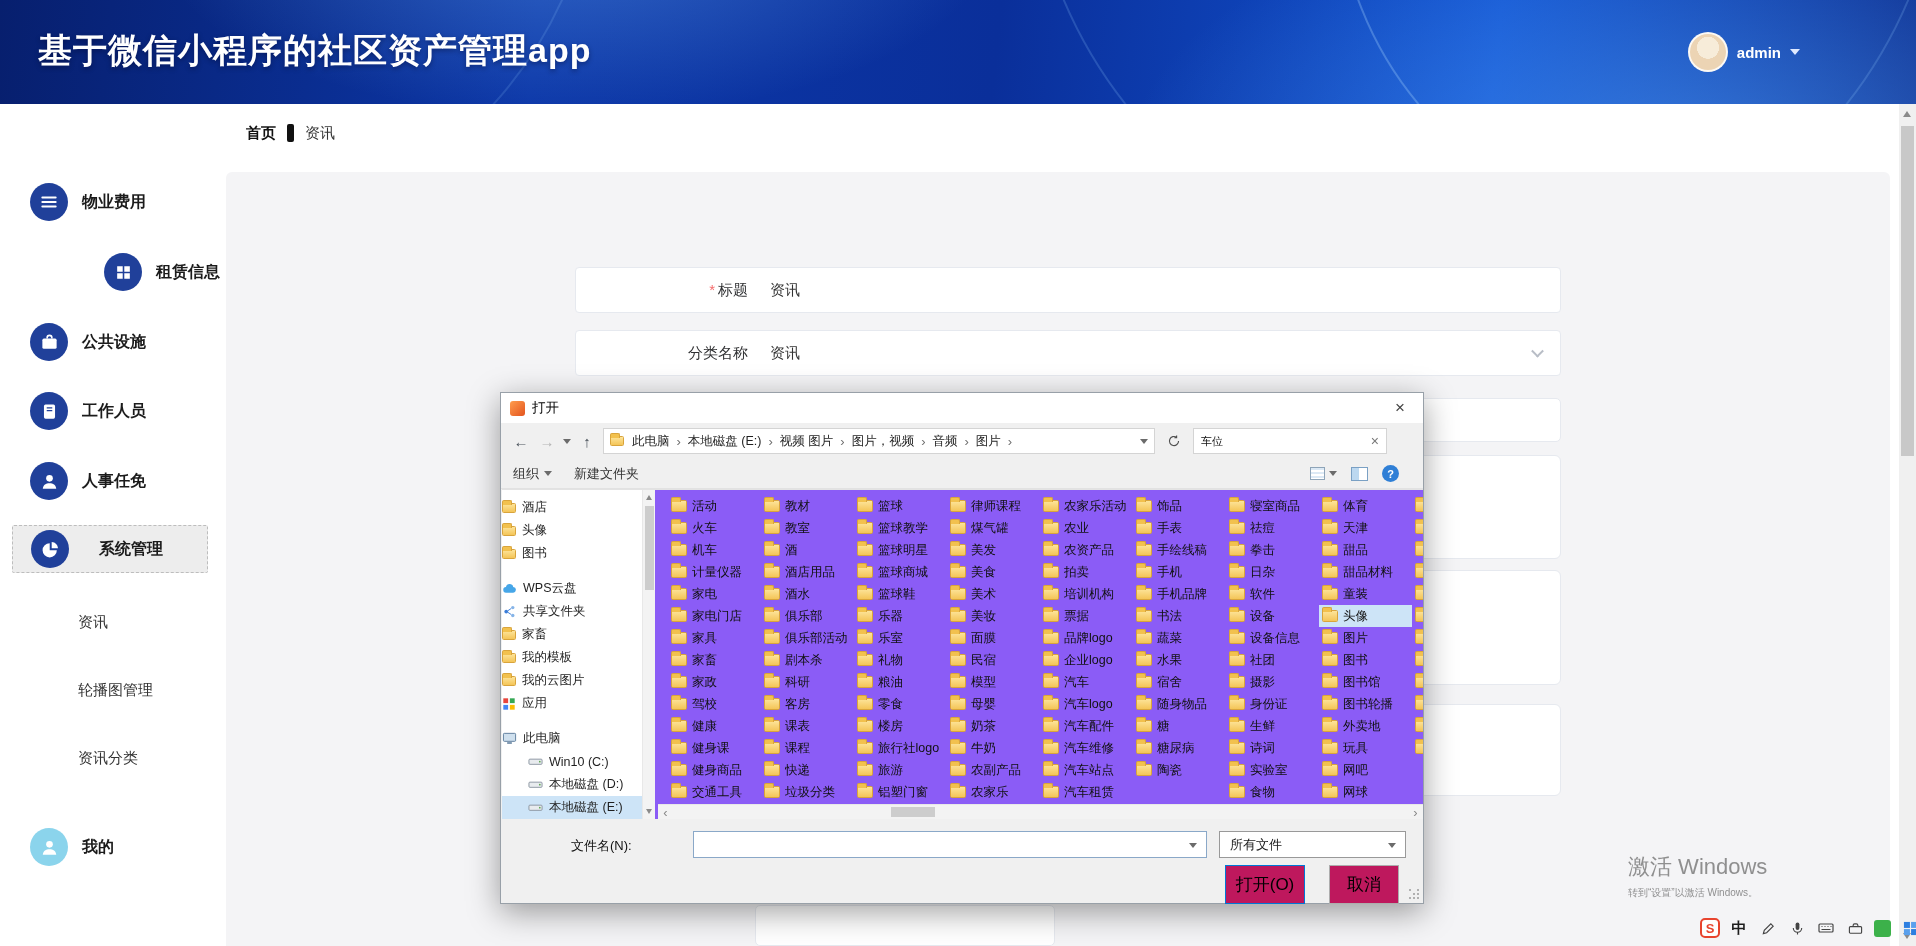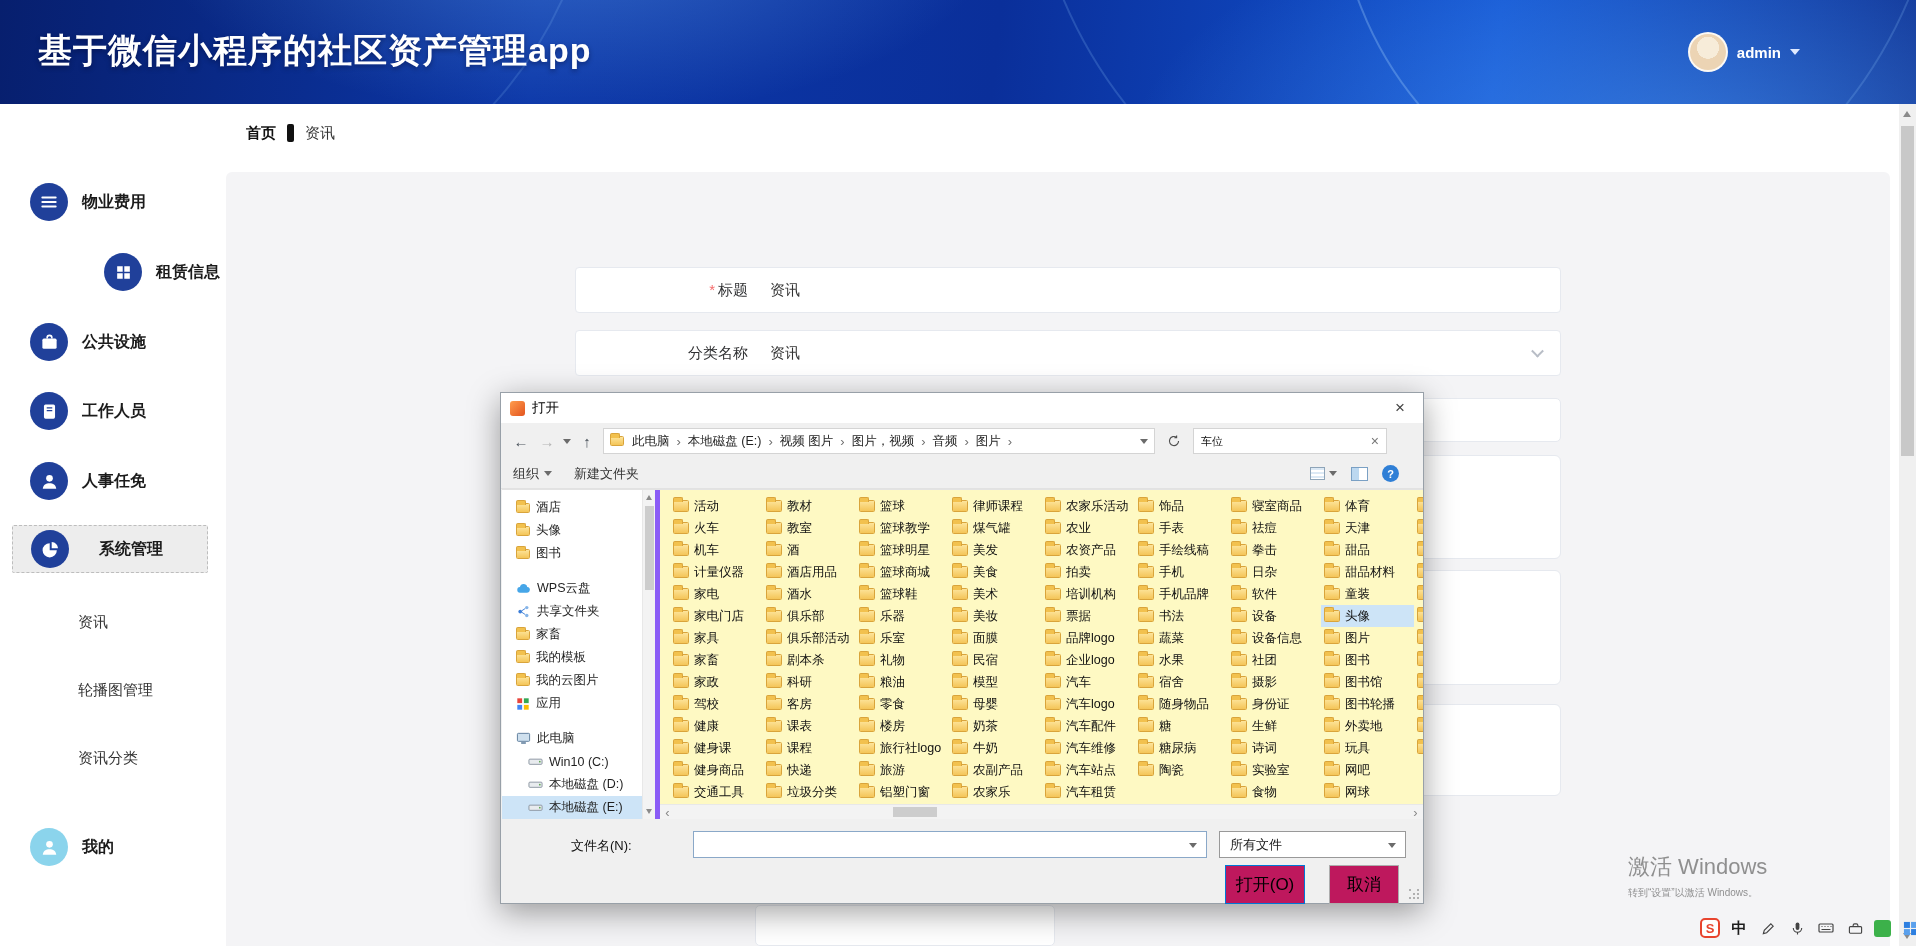--- a/index.html
+++ b/index.html
@@ -81,32 +81,32 @@
   .search-clear{color:#777;font-size:14px;cursor:pointer}
   .dlg-toolbar{position:absolute;left:0;top:66px;width:100%;height:30px;display:flex;align-items:center;padding:0 12px;gap:22px;border-bottom:1px solid #e2e2e2}
   .tb-btn{display:flex;align-items:center;gap:5px;font-size:13px;color:#333;cursor:pointer}
   .tb-right{margin-left:auto;display:flex;align-items:center;gap:14px;margin-right:12px}
   .vb-sq{display:inline-block;width:15px;height:13px;border:1px solid #8ea4b8;background:repeating-linear-gradient(#dce9f5 0 2px,#fff 2px 4px)}
   .view-btn{display:flex;align-items:center;gap:4px;cursor:pointer}
   .view-btn2{width:17px;height:14px;border:1px solid #7aa0c4;background:linear-gradient(90deg,#bcd8f0 0 45%,#fff 45%);cursor:pointer}
   .help-btn{width:17px;height:17px;border-radius:50%;background:#2f7fd6;color:#fff;font-size:11px;font-weight:bold;display:flex;align-items:center;justify-content:center;cursor:pointer}
   .dlg-body{position:absolute;left:1px;top:96px;width:921px;height:330px;display:flex;background:#fff;border-top:1px solid #e3e3e3}
   .dlg-nav{width:140px;background:#fff;padding-top:6px;overflow:hidden;flex:0 0 auto}
-  .nav-item{height:23px;display:flex;align-items:center;gap:6px;padding-left:14px;cursor:pointer;white-space:nowrap}
+  .nav-item{height:23px;display:flex;align-items:center;gap:6px;cursor:pointer;white-space:nowrap}
   .nav-item.gs{margin-top:12px}
   .nav-item.ind{padding-left:26px}
   .nav-item.sel{background:#cde4f7}
   .nav-label{font-size:12.5px;color:#1f1f1f;overflow:hidden}
   .nav-svg{display:flex;align-items:center;flex:0 0 auto}
   .dlg-nav-scroll{width:13px;background:#f3f3f3;border-left:1px solid #e8e8e8;position:relative;flex:0 0 auto}
   .dlg-nav-scroll .thumb{position:absolute;left:2px;top:16px;width:9px;height:84px;background:#cdcdcd}
   .ns-arrow{position:absolute;left:3px;width:0;height:0;border-left:3.5px solid transparent;border-right:3.5px solid transparent}
   .ns-up{top:5px;border-bottom:5px solid #8a8a8a}
   .ns-down{bottom:5px;border-top:5px solid #8a8a8a}
-  .file-area{flex:1;position:relative;background:#fef9c3;overflow:hidden;border-left:5px solid #8b5cf6}
+  .file-area{flex:1;position:relative;background:#8b5cf6;overflow:hidden;border-left:3px solid #8b5cf6}
   .file-cols{position:absolute;left:10px;top:5px;display:flex}
   .file-col{width:93px;flex:0 0 93px}
   .file-item{height:22px;display:flex;align-items:center;gap:5px;padding:0 3px;font-size:12.5px;color:#111;white-space:nowrap;overflow:hidden;cursor:pointer}
   .file-item.sel{background:#cde4f7}
   .fi-label{overflow:hidden}
   .folder-ic{width:16px;height:12px;background:linear-gradient(#fde49a,#f4c558);border:1px solid #d9a43b;border-radius:1.5px;position:relative;flex:0 0 auto}
   .folder-ic::before{content:"";position:absolute;top:-4px;left:-1px;width:8px;height:4px;background:#f2c14e;border:1px solid #d9a43b;border-bottom:none;border-radius:2px 2px 0 0}
   .folder-ic.xs{width:14px;height:10px}
   .h-scroll{position:absolute;left:0;right:0;bottom:0;height:15px;background:#f3f3f3;border-top:1px solid #e8e8e8}
   .hs-arrow{position:absolute;top:0;width:15px;height:14px;display:flex;align-items:center;justify-content:center;color:#888;font-size:13px;cursor:pointer}

